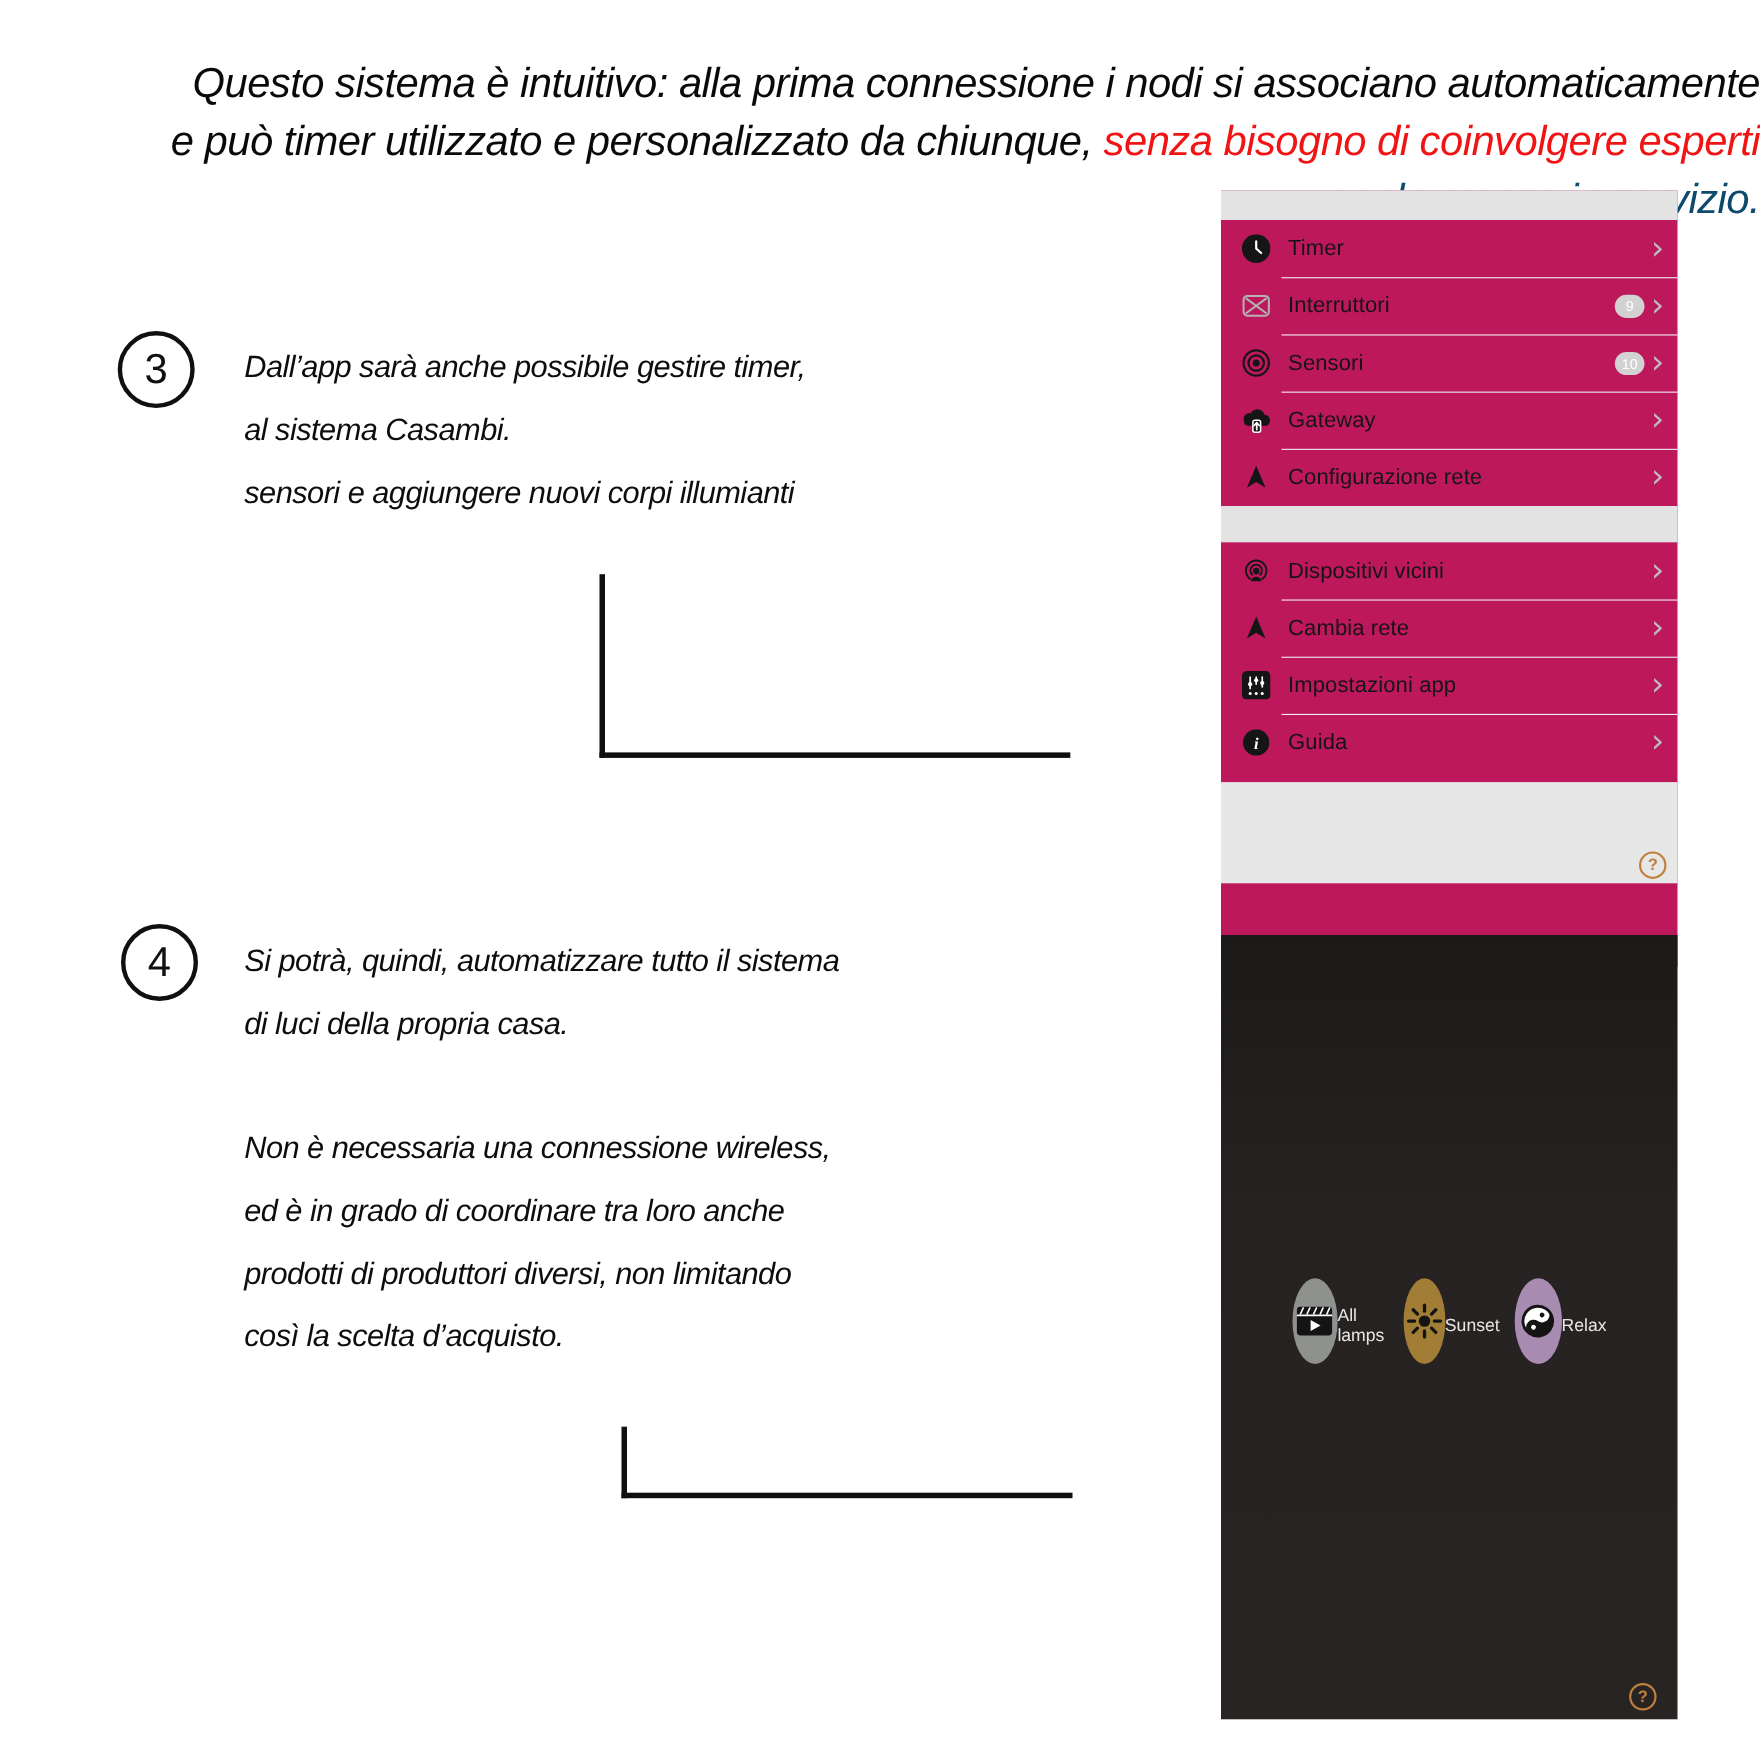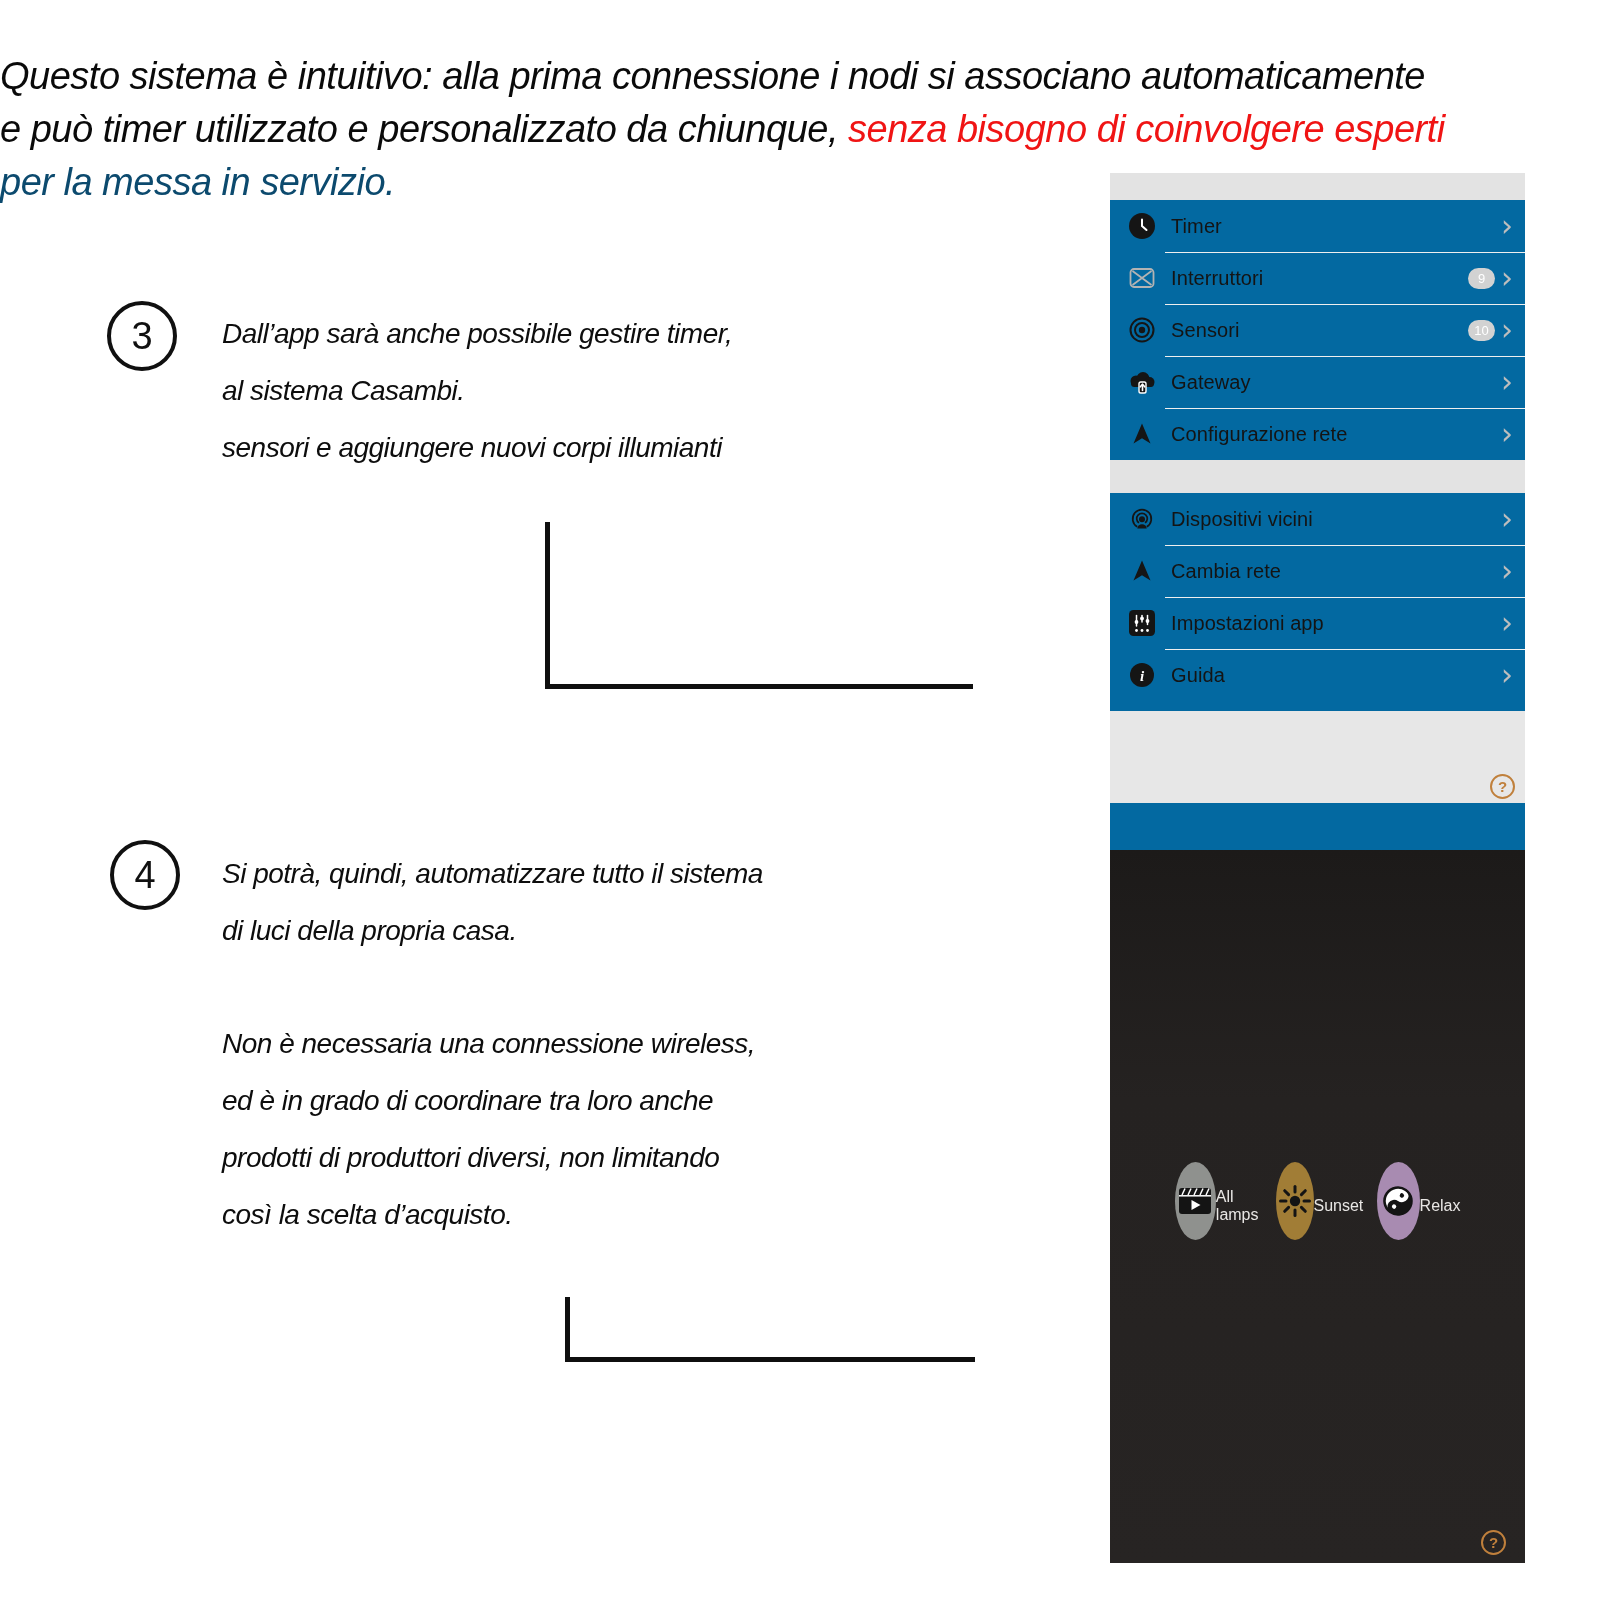--- a/index.html
+++ b/index.html
@@ -1,20 +1,20 @@
 <!DOCTYPE html>
 <html><head>
 <meta charset="utf-8">
 <style>
   html,body{margin:0;padding:0;background:#ffffff;}
   .page{position:relative;width:1600px;height:1600px;background:#ffffff;overflow:hidden;
         font-family:"Liberation Sans",sans-serif;color:#0d0d0d;}
 
   
-  .intro{position:absolute;top:50px;left:0;width:1600px;text-align:left;
+  .intro{position:absolute;top:50px;left:0;width:1600px;text-align:right;
          font-style:italic;font-size:38px;line-height:53px;letter-spacing:-0.5px;color:#0a0a0a;}
 
   
   .step-num{position:absolute;width:62px;height:62px;border:4px solid #101010;border-radius:50%;
             display:flex;align-items:center;justify-content:center;font-size:38px;color:#101010;}
   #num3{left:107px;top:301px;}
   #num4{left:110px;top:840px;}
 
   
   .doc-text{position:absolute;left:222px;font-style:italic;font-size:28px;line-height:57px;
@@ -24,21 +24,21 @@
   .para-gap{height:56px;}
 
   
   .bar{position:absolute;background:#0f0f0f;}
   #b1v{left:545px;top:522px;width:5px;height:167px;}
   #b1h{left:545px;top:684px;width:428px;height:5px;}
   #b2v{left:565px;top:1297px;width:5px;height:65px;}
   #b2h{left:565px;top:1357px;width:410px;height:5px;}
 
   
-  #panel1{position:absolute;left:1110px;top:173px;width:415px;height:706px;background:#0369a1;}
+  #panel1{position:absolute;left:1110px;top:173px;width:415px;height:706px;background:#be185d;}
   .p1-bar{height:27px;background:#e3e3e3;}
   .row{height:52px;display:flex;align-items:center;position:relative;padding:0 12px 0 18px;cursor:default;}
   .rowgroup .row + .row::before{content:"";position:absolute;left:55px;right:0;top:0;height:1px;background:#efefef;}
   .ric{width:28px;display:flex;justify-content:center;align-items:center;margin-right:15px;flex:none;}
   .rlabel{font-size:20px;color:#141414;flex:1;letter-spacing:0.1px;}
   .badge{background:#d2d2d2;color:#ffffff;border-radius:11px;min-width:27px;height:21px;
          display:flex;align-items:center;justify-content:center;font-size:13px;margin-right:2px;flex:none;}
   .chev{color:#bdbdbd;font-size:30px;line-height:0.8;margin-left:4px;flex:none;font-family:"DejaVu Sans",sans-serif;}
   .p1-gap{height:33px;background:#e3e3e3;}
   .p1-foot{position:relative;height:92px;background:#e7e7e7;margin-top:10px;}

